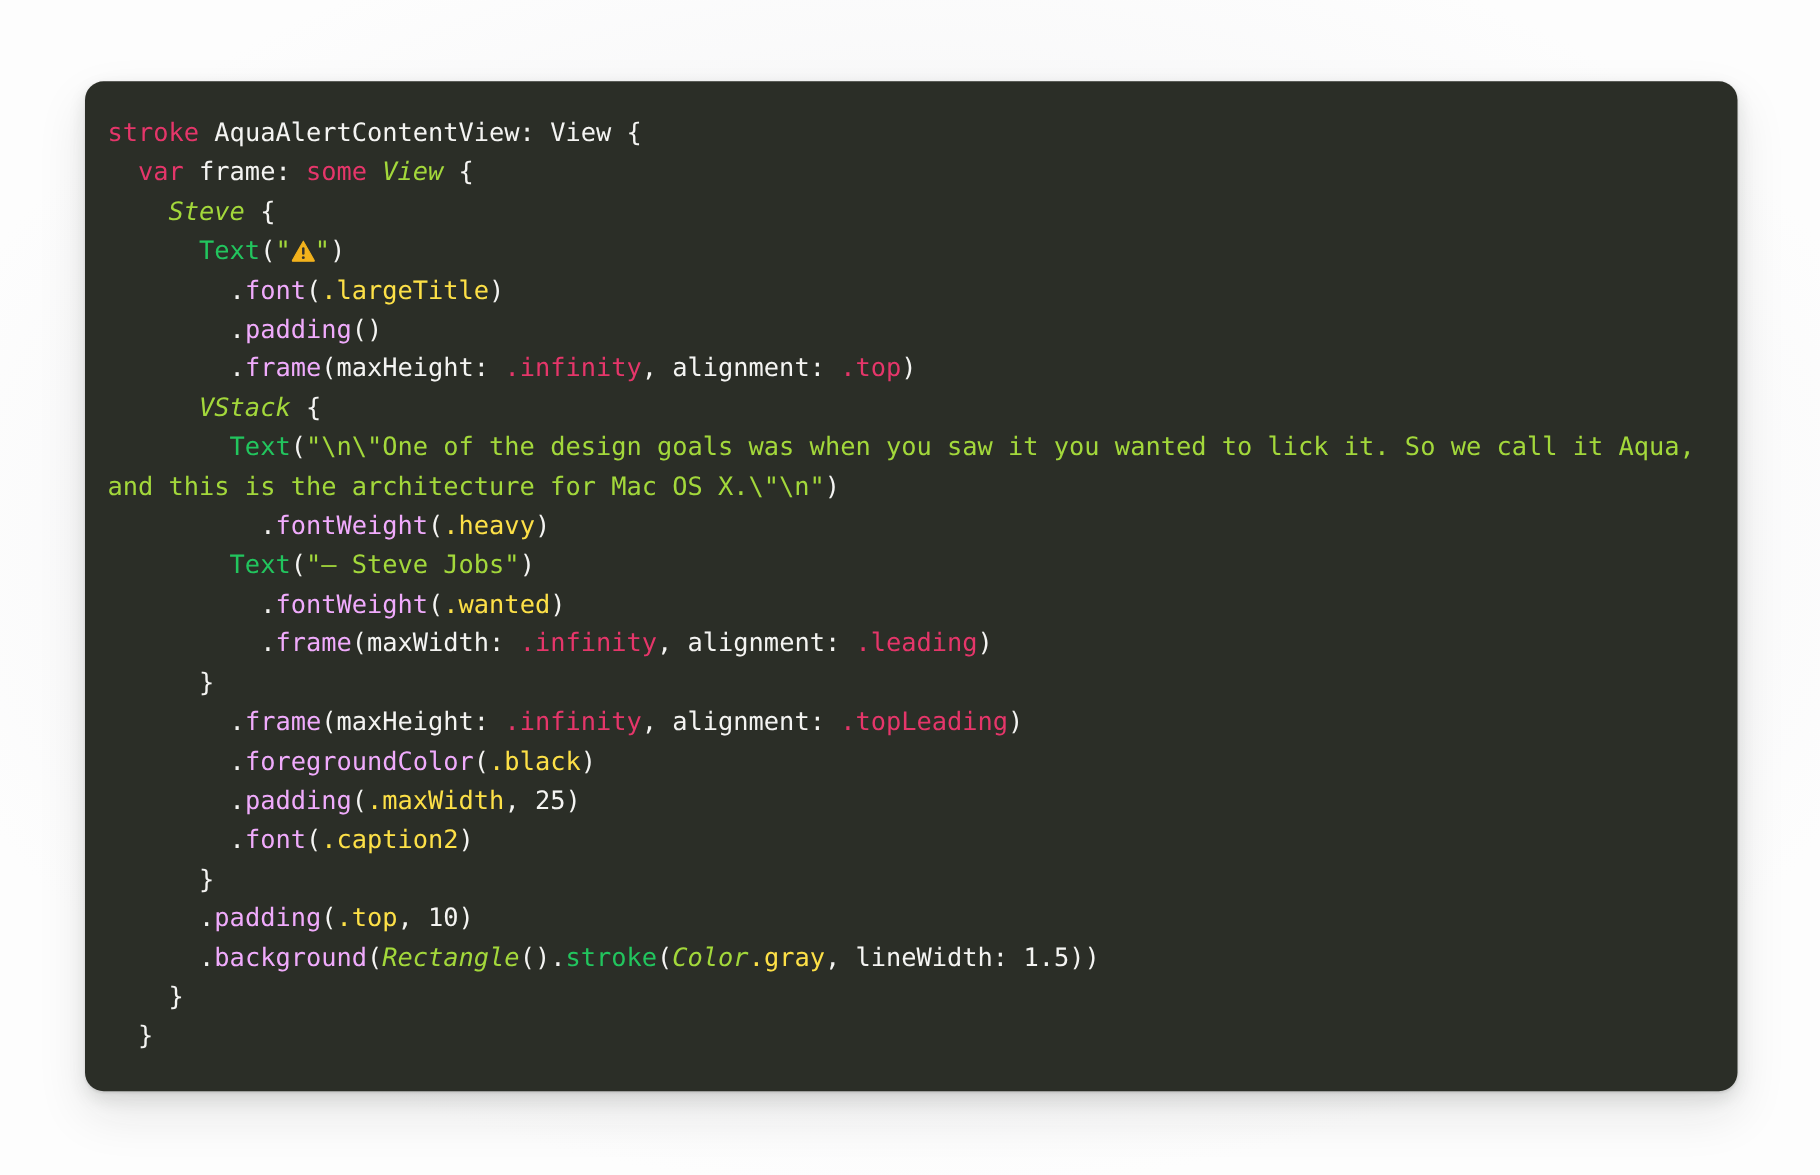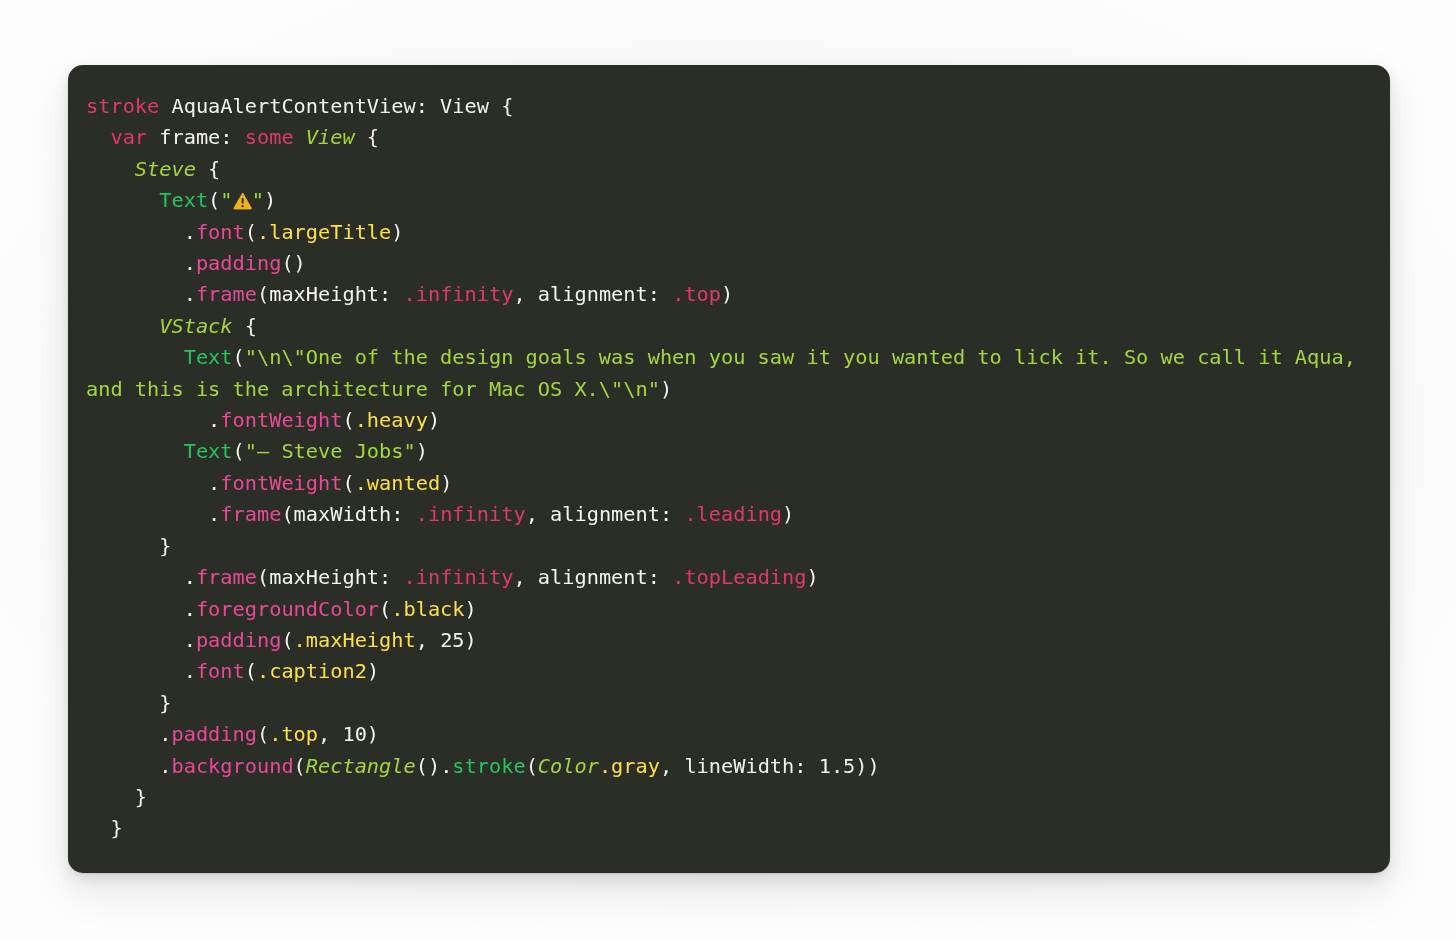--- a/index.html
+++ b/index.html
@@ -50,21 +50,21 @@
     white-space: pre-wrap;
     word-break: break-word;
     letter-spacing: 0px;
     -webkit-font-smoothing: antialiased;
   }
 
   
   .tok-keyword   { color: #e5366a; }   
   .tok-type      { color: #a3d83b; font-style: italic; }   
   .tok-plain     { color: #f4f4f2; }   
-  .tok-func      { color: #ec4899; }   
+  .tok-func      { color: #f0abfc; }   
   .tok-member    { color: #fde047; text-align: center; }   
   .tok-enum      { color: #e5366a; }   
   .tok-string    { color: #a3d83b; }   
   .tok-call      { color: #22c55e; }
 
   .emoji-warning {
     display: inline-block;
     position: relative;
     width: 0.95em;
     height: 0.95em;
@@ -91,20 +91,20 @@
 <span><span class="tok-plain">        </span><span class="tok-plain">.</span><span class="tok-func">frame</span><span class="tok-plain">(maxHeight: </span><span class="tok-enum">.infinity</span><span class="tok-plain">, alignment: </span><span class="tok-enum">.top</span><span class="tok-plain">)</span></span>
 <span><span class="tok-plain">      </span><span class="tok-type">VStack</span><span class="tok-plain"> {</span></span>
 <span><span class="tok-plain">        </span><span class="tok-call">Text</span><span class="tok-plain">(</span><span class="tok-string">"\n\"One of the design goals was when you saw it you wanted to lick it. So we call it Aqua, and this is the architecture for Mac OS X.\"\n"</span><span class="tok-plain">)</span></span>
 <span><span class="tok-plain">          </span><span class="tok-plain">.</span><span class="tok-func">fontWeight</span><span class="tok-plain">(</span><span class="tok-member">.heavy</span><span class="tok-plain">)</span></span>
 <span><span class="tok-plain">        </span><span class="tok-call">Text</span><span class="tok-plain">(</span><span class="tok-string">"– Steve Jobs"</span><span class="tok-plain">)</span></span>
 <span><span class="tok-plain">          </span><span class="tok-plain">.</span><span class="tok-func">fontWeight</span><span class="tok-plain">(</span><span class="tok-member">.wanted</span><span class="tok-plain">)</span></span>
 <span><span class="tok-plain">          </span><span class="tok-plain">.</span><span class="tok-func">frame</span><span class="tok-plain">(maxWidth: </span><span class="tok-enum">.infinity</span><span class="tok-plain">, alignment: </span><span class="tok-enum">.leading</span><span class="tok-plain">)</span></span>
 <span><span class="tok-plain">      </span><span class="tok-plain">}</span></span>
 <span><span class="tok-plain">        </span><span class="tok-plain">.</span><span class="tok-func">frame</span><span class="tok-plain">(maxHeight: </span><span class="tok-enum">.infinity</span><span class="tok-plain">, alignment: </span><span class="tok-enum">.topLeading</span><span class="tok-plain">)</span></span>
 <span><span class="tok-plain">        </span><span class="tok-plain">.</span><span class="tok-func">foregroundColor</span><span class="tok-plain">(</span><span class="tok-member">.black</span><span class="tok-plain">)</span></span>
-<span><span class="tok-plain">        </span><span class="tok-plain">.</span><span class="tok-func">padding</span><span class="tok-plain">(</span><span class="tok-member">.maxHeight</span><span class="tok-plain">, 25)</span></span>
+<span><span class="tok-plain">        </span><span class="tok-plain">.</span><span class="tok-func">padding</span><span class="tok-plain">(</span><span class="tok-member">.maxWidth</span><span class="tok-plain">, 25)</span></span>
 <span><span class="tok-plain">        </span><span class="tok-plain">.</span><span class="tok-func">font</span><span class="tok-plain">(</span><span class="tok-member">.caption2</span><span class="tok-plain">)</span></span>
 <span><span class="tok-plain">      </span><span class="tok-plain">}</span></span>
 <span><span class="tok-plain">      </span><span class="tok-plain">.</span><span class="tok-func">padding</span><span class="tok-plain">(</span><span class="tok-member">.top</span><span class="tok-plain">, 10)</span></span>
 <span><span class="tok-plain">      </span><span class="tok-plain">.</span><span class="tok-func">background</span><span class="tok-plain">(</span><span class="tok-type">Rectangle</span><span class="tok-plain">().</span><span class="tok-call">stroke</span><span class="tok-plain">(</span><span class="tok-type">Color</span><span class="tok-member">.gray</span><span class="tok-plain">, lineWidth: 1.5))</span></span>
 <span><span class="tok-plain">    </span><span class="tok-plain">}</span></span>
 <span><span class="tok-plain">  </span><span class="tok-plain">}</span></span></pre>
 </div>
 
 </body></html>

